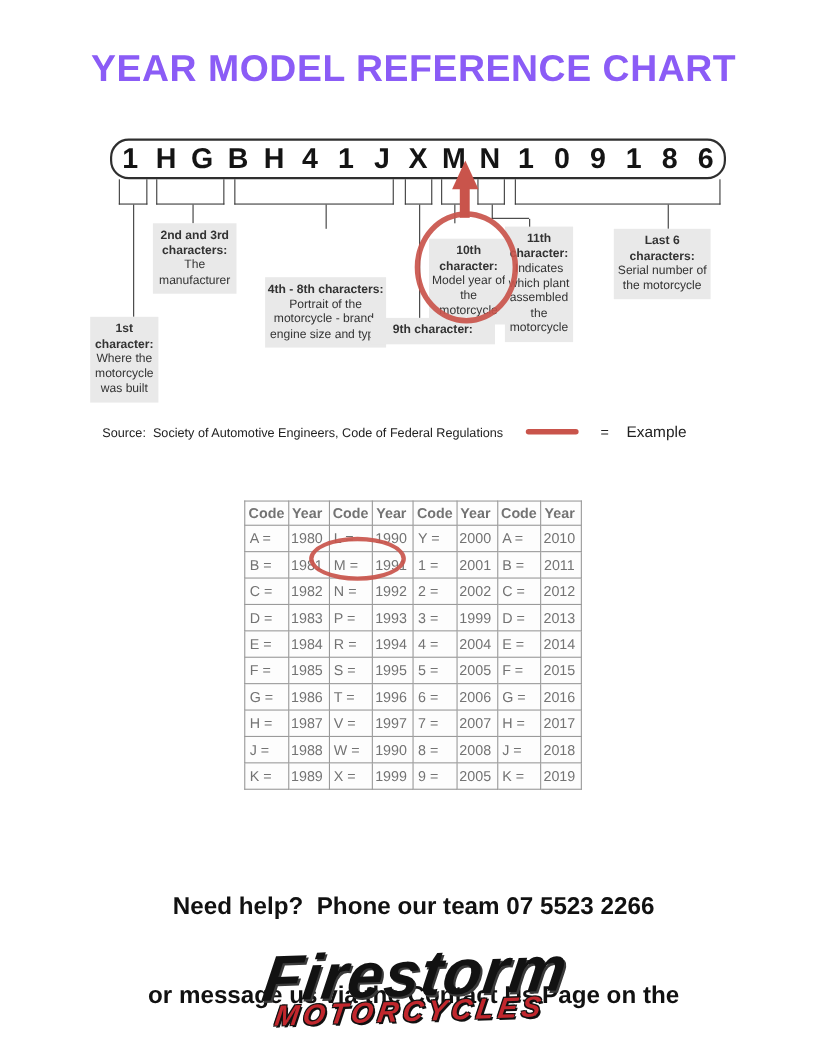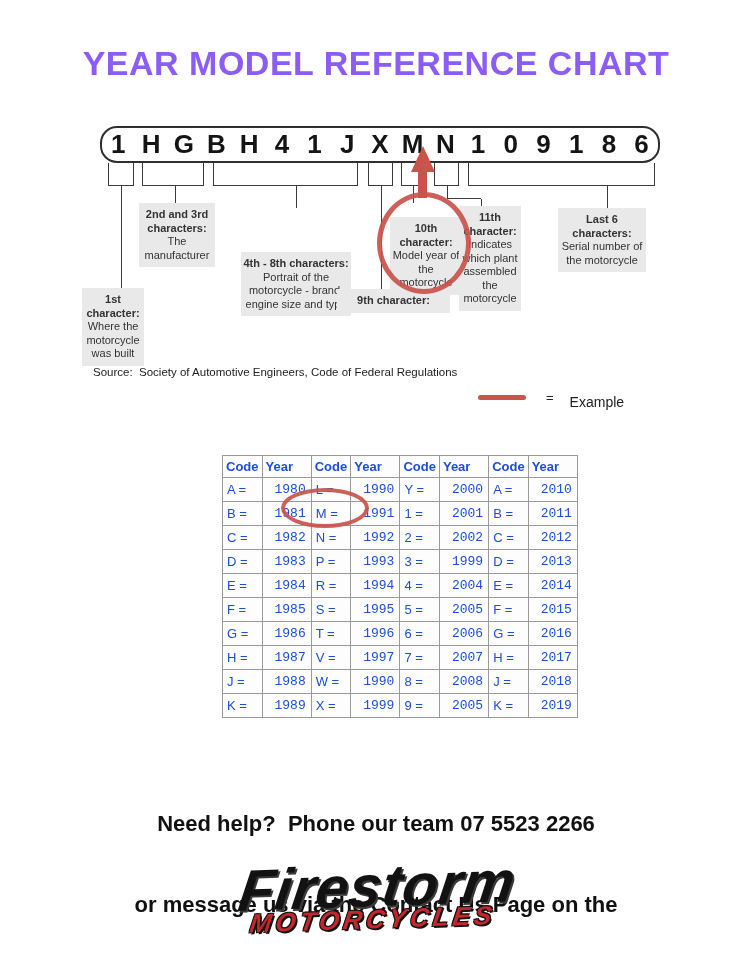--- a/index.html
+++ b/index.html
@@ -29,33 +29,33 @@
   .red-oval { position:absolute; border:5px solid var(--accent,#c9544b); border-radius:50%; opacity:.92; }
   .oval-tenth { left:377px; top:192px; width:94px; height:102px; }
   .oval-table { left:281px; top:488px; width:88px; height:40px; border-width:4px; }
   .arrow-head { position:absolute; left:411px; top:146px; width:0; height:0;
                 border-left:12px solid transparent; border-right:12px solid transparent;
                 border-bottom:26px solid var(--accent,#c9544b); }
   .arrow-shaft { position:absolute; left:418px; top:168px; width:9px; height:30px;
                  background:var(--accent,#c9544b); }
 
   
-  .source { position:absolute; left:93px; top:366px; font-size:11.5px; color:#222; white-space:pre; }
+  .source { position:absolute; left:93px; top:388px; font-size:11.5px; color:#222; white-space:pre; }
   .legend { position:absolute; left:478px; top:384px; display:flex; align-items:center; }
   .legend-line { width:48px; height:5px; border-radius:3px; background:var(--accent,#c9544b); }
   .legend-eq { font-size:13px; color:#222; margin-left:20px; }
-  .legend-label { font-size:14px; color:#222; margin-left:16px;margin-top:10px; }
+  .legend-label { font-size:14px; color:#222; margin-left:16px; }
 
   
   .tbl-wrap { position:absolute; left:222px; top:455px; }
-  table { border-collapse:collapse; font-size:13px; color:#1d4ed8; }
+  table { border-collapse:collapse; font-size:13px; color:#737373; }
   th, td { border:1px solid #9a9a9a; background:#fdfdfd; }
   th { font-weight:bold; padding:3px 3px; text-align:left; }
   td.code { width:34px; text-align:left; padding:4px 2px 4px 4px; }
-  td.year { width:37px; text-align:left; padding:4px 5px 4px 12px;font-family:Liberation Mono, monospace; }
+  td.year { width:37px; text-align:center; padding:4px 5px 4px 2px; }
 
   
   .help { position:absolute; top:756px; left:0; width:100%; text-align:center;
           font-size:22px; font-weight:bold; color:#111; line-height:27px; white-space:pre; }
   .logo { position:absolute; top:858px; left:0; width:100%; text-align:center; }
   .logo-inner { display:inline-block; transform:rotate(-2deg) skewX(-10deg); }
   .logo-main { font-size:58px; font-weight:bold; font-style:italic; color:#121212;
                letter-spacing:1px; line-height:56px; text-shadow:2px 2px 0 #3a3a3a; }
   .logo-sub { font-size:26px; font-weight:bold; font-style:italic; letter-spacing:4px;
               color:var(--logo-red,#c1272d); margin-top:-8px; line-height:26px;

